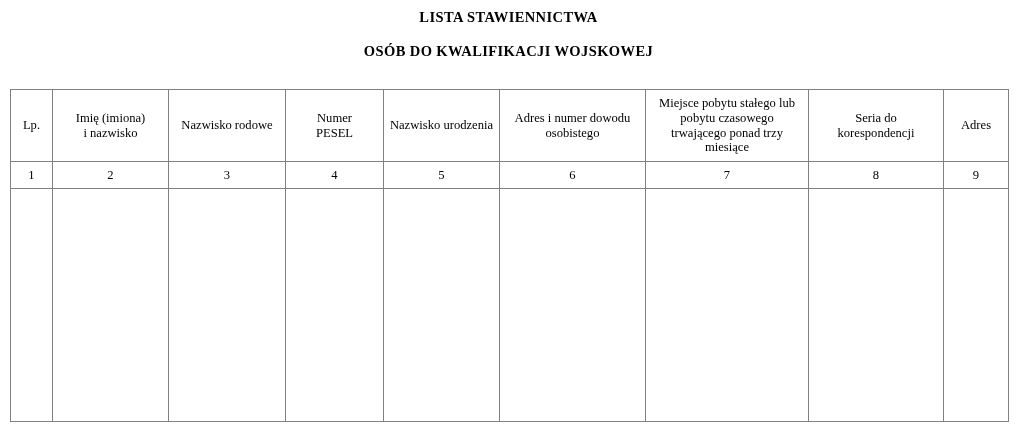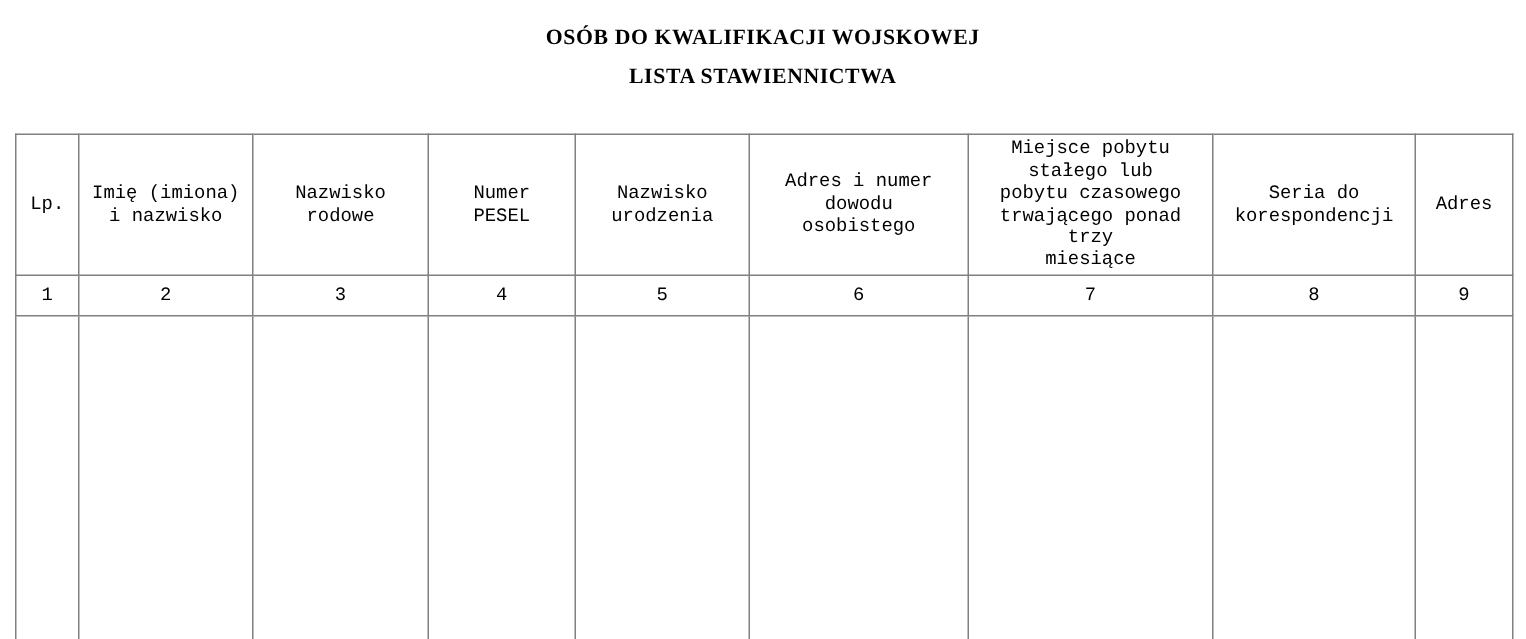--- a/index.html
+++ b/index.html
@@ -57,21 +57,20 @@
   }
   table.form-table th,
   table.form-table td {
     border: 1px solid #808080;
     padding: 0;
     margin: 0;
     font-weight: normal;
     vertical-align: middle;
     text-align: center;
     color: #000;
-    font-family: Liberation Mono, monospace;
   }
 
   
   tr.header-row th {
     height: 67px;
     font-size: 12.6px;
     line-height: 1.18;
     padding: 2px 3px;
   }
   tr.header-row th .hdr-text {
@@ -101,22 +100,22 @@
   col.c7 { width: 163px; }
   col.c8 { width: 135px; }
   col.c9 { width: 65px; }
 </style>
 </head>
 <body>
 
 <div class="page">
 
   <div class="titles">
+    <div class="title-line title-main">LISTA STAWIENNICTWA</div>
     <div class="title-line title-sub">OSÓB DO KWALIFIKACJI WOJSKOWEJ</div>
-    <div class="title-line title-main">LISTA STAWIENNICTWA</div>
   </div>
 
   <div class="table-wrap">
     <table class="form-table">
       <colgroup>
         <col class="c1">
           <col class="c2">
           <col class="c3">
           <col class="c4">
           <col class="c5">

